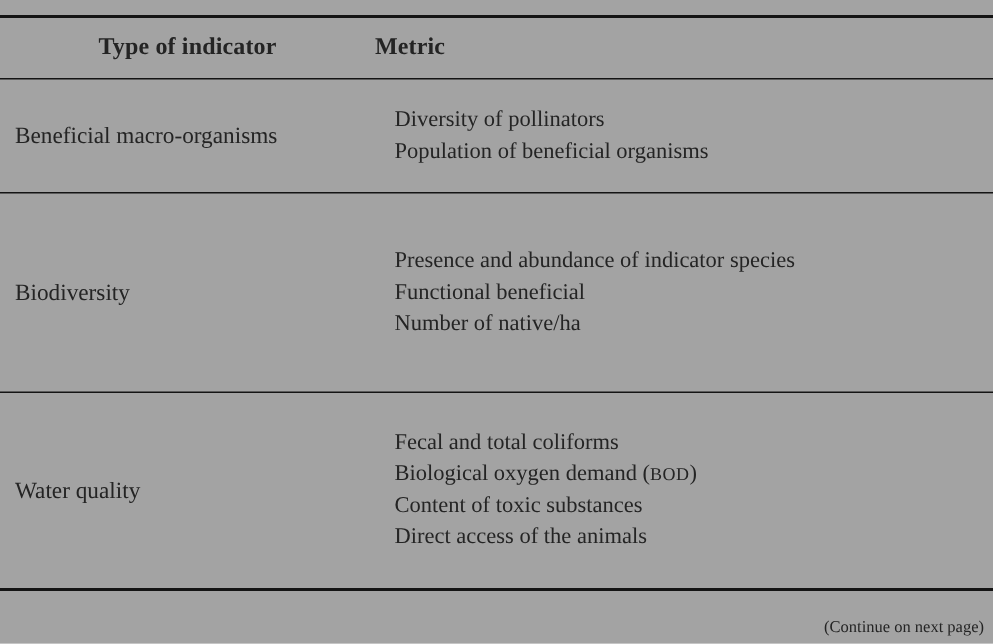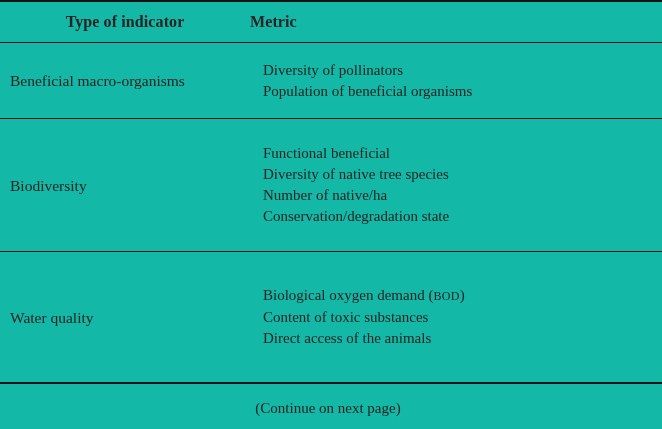--- a/index.html
+++ b/index.html
@@ -11,22 +11,22 @@
     width: 662px;
     height: 429px;
     font-family: "Liberation Serif", "DejaVu Serif", serif;
     color: #242424;
     overflow: hidden;
   }
   .page {
     width: 662px;
     height: 429px;
     box-sizing: border-box;
-    padding-top: 0;
-    background: #14b8a6;
+    padding-top: 10px;
+    background: #a3a3a3;
   }
   .indicator-table {
     width: 662px;
     border-top: 2px solid #141414;
     border-bottom: 2px solid #141414;
   }
   .header-row {
     display: flex;
     align-items: center;
     height: 40px;
@@ -71,23 +71,23 @@
     margin: 0;
     padding: 0;
     font-size: 15px;
     line-height: 21px;
   }
   .acronym {
     font-size: 0.8em;
     letter-spacing: 0.3px;
   }
   .footer-note {
-    text-align: center;
+    text-align: right;
     padding: 15px 6px 0 0;
-    font-size: 15px;
+    font-size: 11px;
     line-height: 18px;
   }
 </style>
 </head>
 <body>
 
 <div class="page">
 
   <div class="indicator-table">
 
@@ -104,32 +104,32 @@
               <li>Diversity of pollinators</li>
               <li>Population of beneficial organisms</li>
             </ul>
     </div>
   </div>
 
   <div class="section-row">
     <div class="label-cell">Biodiversity</div>
     <div class="metrics-cell">
       <ul class="metric-list">
+              <li>Presence and abundance of indicator species</li>
               <li>Functional beneficial</li>
-              <li>Diversity of native tree species</li>
               <li>Number of native/ha</li>
-              <li>Conservation/degradation state</li>
             </ul>
     </div>
   </div>
 
   <div class="section-row">
     <div class="label-cell">Water quality</div>
     <div class="metrics-cell">
       <ul class="metric-list">
+              <li>Fecal and total coliforms</li>
               <li>Biological oxygen demand (<span class="acronym">BOD</span>)</li>
               <li>Content of toxic substances</li>
               <li>Direct access of the animals</li>
             </ul>
     </div>
   </div>
 </div>
 
   </div>
 

